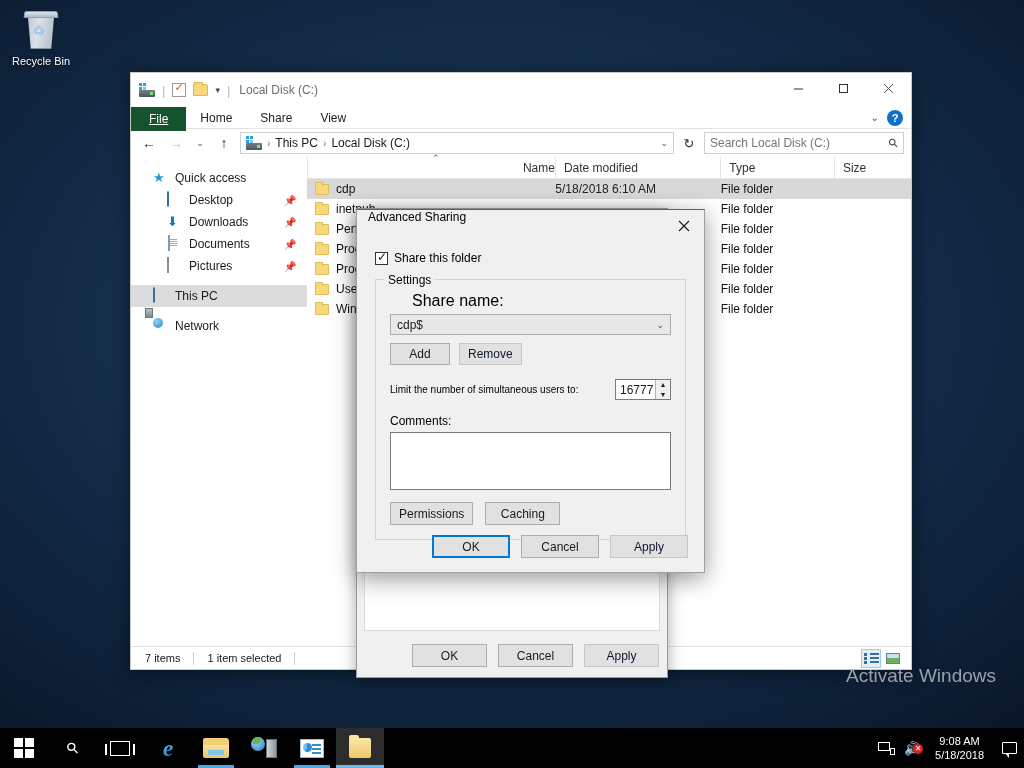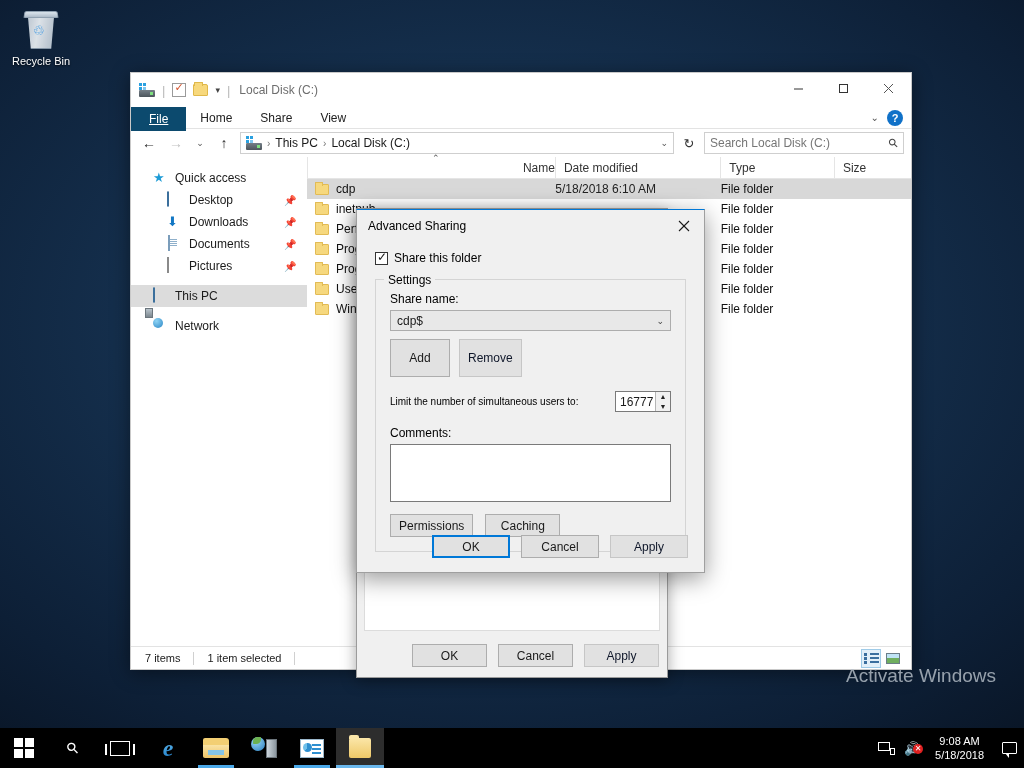--- a/index.html
+++ b/index.html
@@ -112,21 +112,21 @@
   
   .ribbon {
     height: 22px; display: flex; align-items: stretch;
     border-bottom: 1px solid #e3e3e3;
     flex: 0 0 auto; position: relative;
   }
   .tab {
     padding: 0 14px; display: flex; align-items: center;
     font-size: 12px; color: #222;
   }
-  .tab.file { background: #0c4a6e; color: #fff; font-weight: 400; padding: 12px 18px; text-decoration: underline; }
+  .tab.file { background: #14532d; color: #fff; font-weight: 400; padding: 12px 18px; text-decoration: underline; }
   .ribbon-right {
     margin-left: auto; display: flex; align-items: center; gap: 8px; padding-right: 8px;
   }
   .chev { font-size: 10px; color: #555; }
   .help-btn {
     width: 16px; height: 16px; border-radius: 50%;
     background: #1071c8; color: #fff; font-size: 11px; font-weight: bold;
     display: flex; align-items: center; justify-content: center;
   }
 
@@ -289,21 +289,21 @@
   
   .adv-dialog {
     position: absolute; left: 356px; top: 209px;
     width: 349px; height: 364px;
     background: #f0f0f0;
     border: 1px solid #9f9f9f;
     border-top: 1px solid #0078d7;
     box-shadow: 0 6px 22px rgba(0,0,0,.4);
   }
   .adv-title {
-    height: 31px; display: flex; align-items: center;
+    height: 31px; display: flex; 
     padding-left: 11px; font-size: 12px; color: #000;
     background: #f0f0f0;
   }
   .adv-close {
     margin-left: auto; width: 40px; height: 31px;
     display: flex; align-items: center; justify-content: center;
     font-size: 14px; color: #1a1a1a;
   }
   .adv-body { padding: 10px 18px 0 18px; }
   .cb-row { display: flex; align-items: center; gap: 6px; margin-bottom: 14px; }
@@ -318,30 +318,30 @@
   .cb-label { font-size: 12px; color: #000; }
 
   .groupbox {
     border: 1px solid #d4d4d4; border-radius: 0;
     padding: 12px 14px 14px 14px; position: relative; margin-top: 4px;
   }
   .gb-title {
     position: absolute; top: -7px; left: 8px;
     background: #f0f0f0; padding: 0 4px; font-size: 12px; color: #000;
   }
-  .fld-label { font-size: 12px; color: #000; margin-bottom: 4px; }
+  .fld-label { font-size: 16px; color: #000; margin-bottom: 4px; margin-left: 22px; }
   .combo {
     height: 21px; background: #e8e8e8; border: 1px solid #adadad;
     display: flex; align-items: center; padding: 0 6px;
     font-size: 12px; color: #1a1a1a;
   }
   .combo .cv { flex: 1; }
   .combo .carat { font-size: 9px; color: #444; }
   .btn-row { display: flex; gap: 9px; margin-top: 8px; }
-  .small-btn { min-width: 60px; height: 38px; }
+  .small-btn { min-width: 60px; height: 22px; }
   .limit-row { display: flex; align-items: center; margin-top: 14px; }
   .limit-label { font-size: 10px; color: #000; flex: 1; }
   .spinner {
     width: 56px; height: 21px; border: 1px solid #7a7a7a; background: #fff;
     display: flex; align-items: stretch;
   }
   .spin-val {
     flex: 1; font-size: 12px; color: #1a1a1a; padding-left: 4px;
     display: flex; align-items: center; overflow: hidden; white-space: nowrap;
   }

